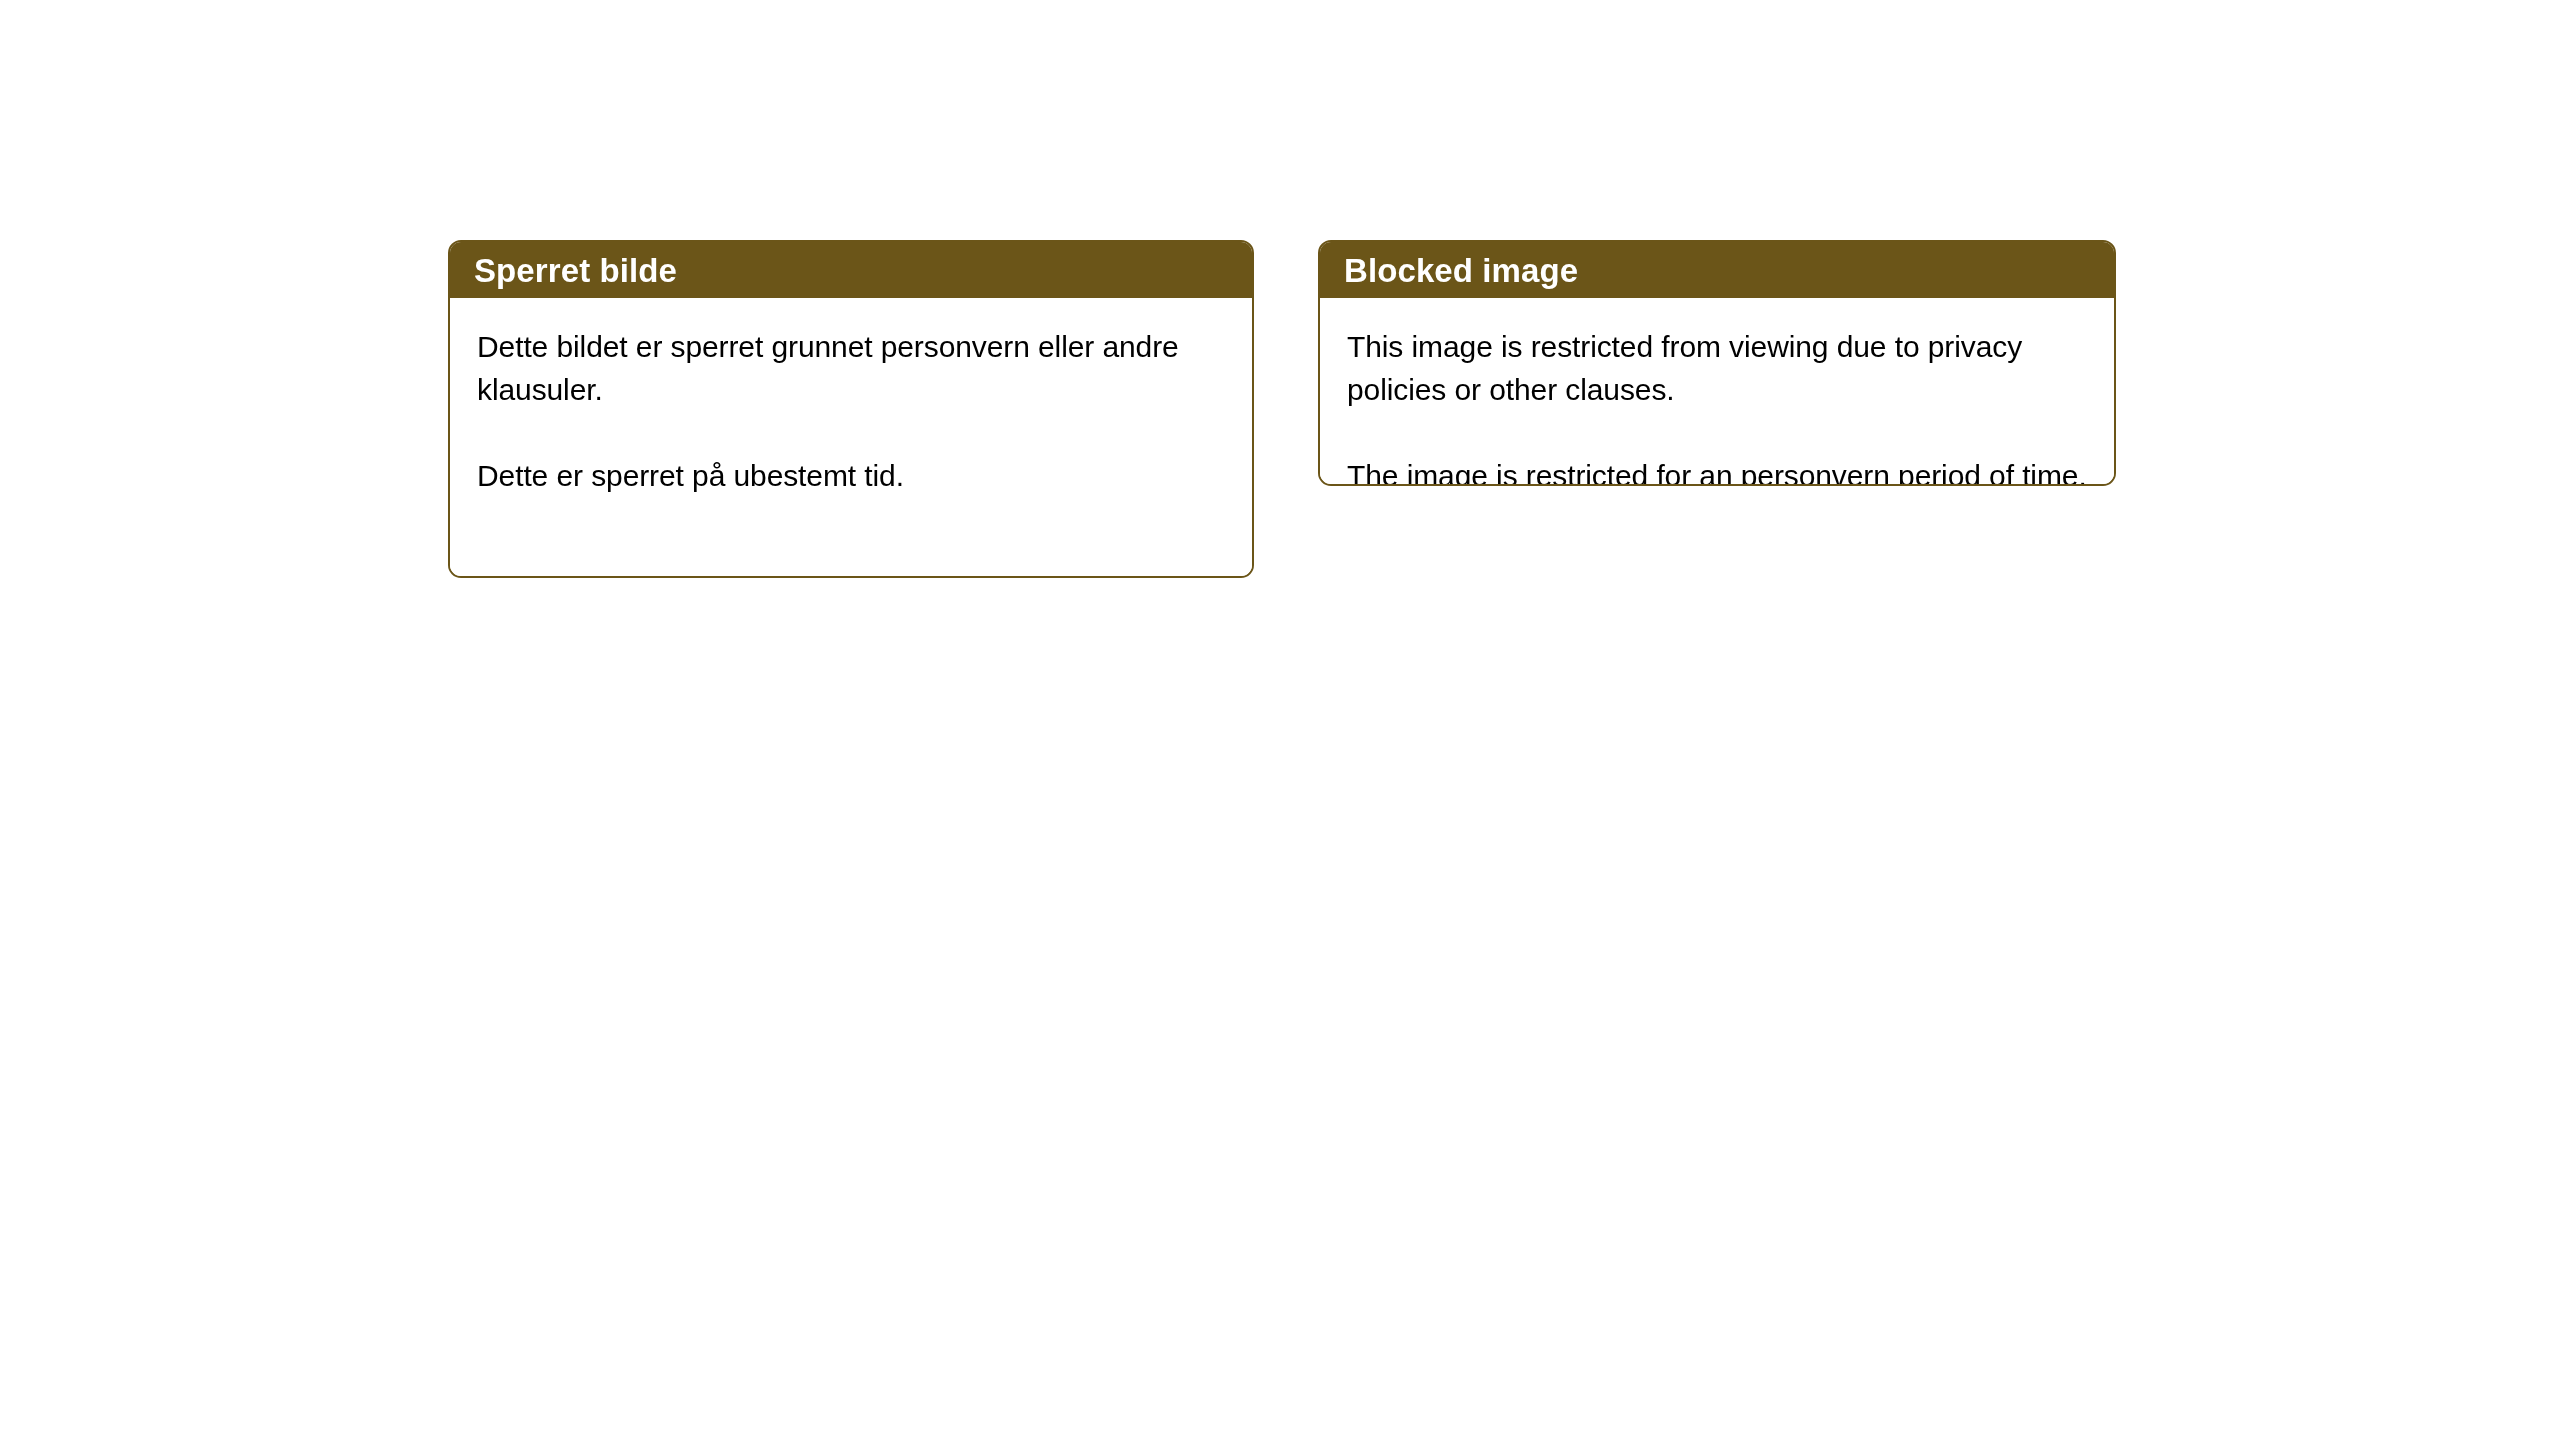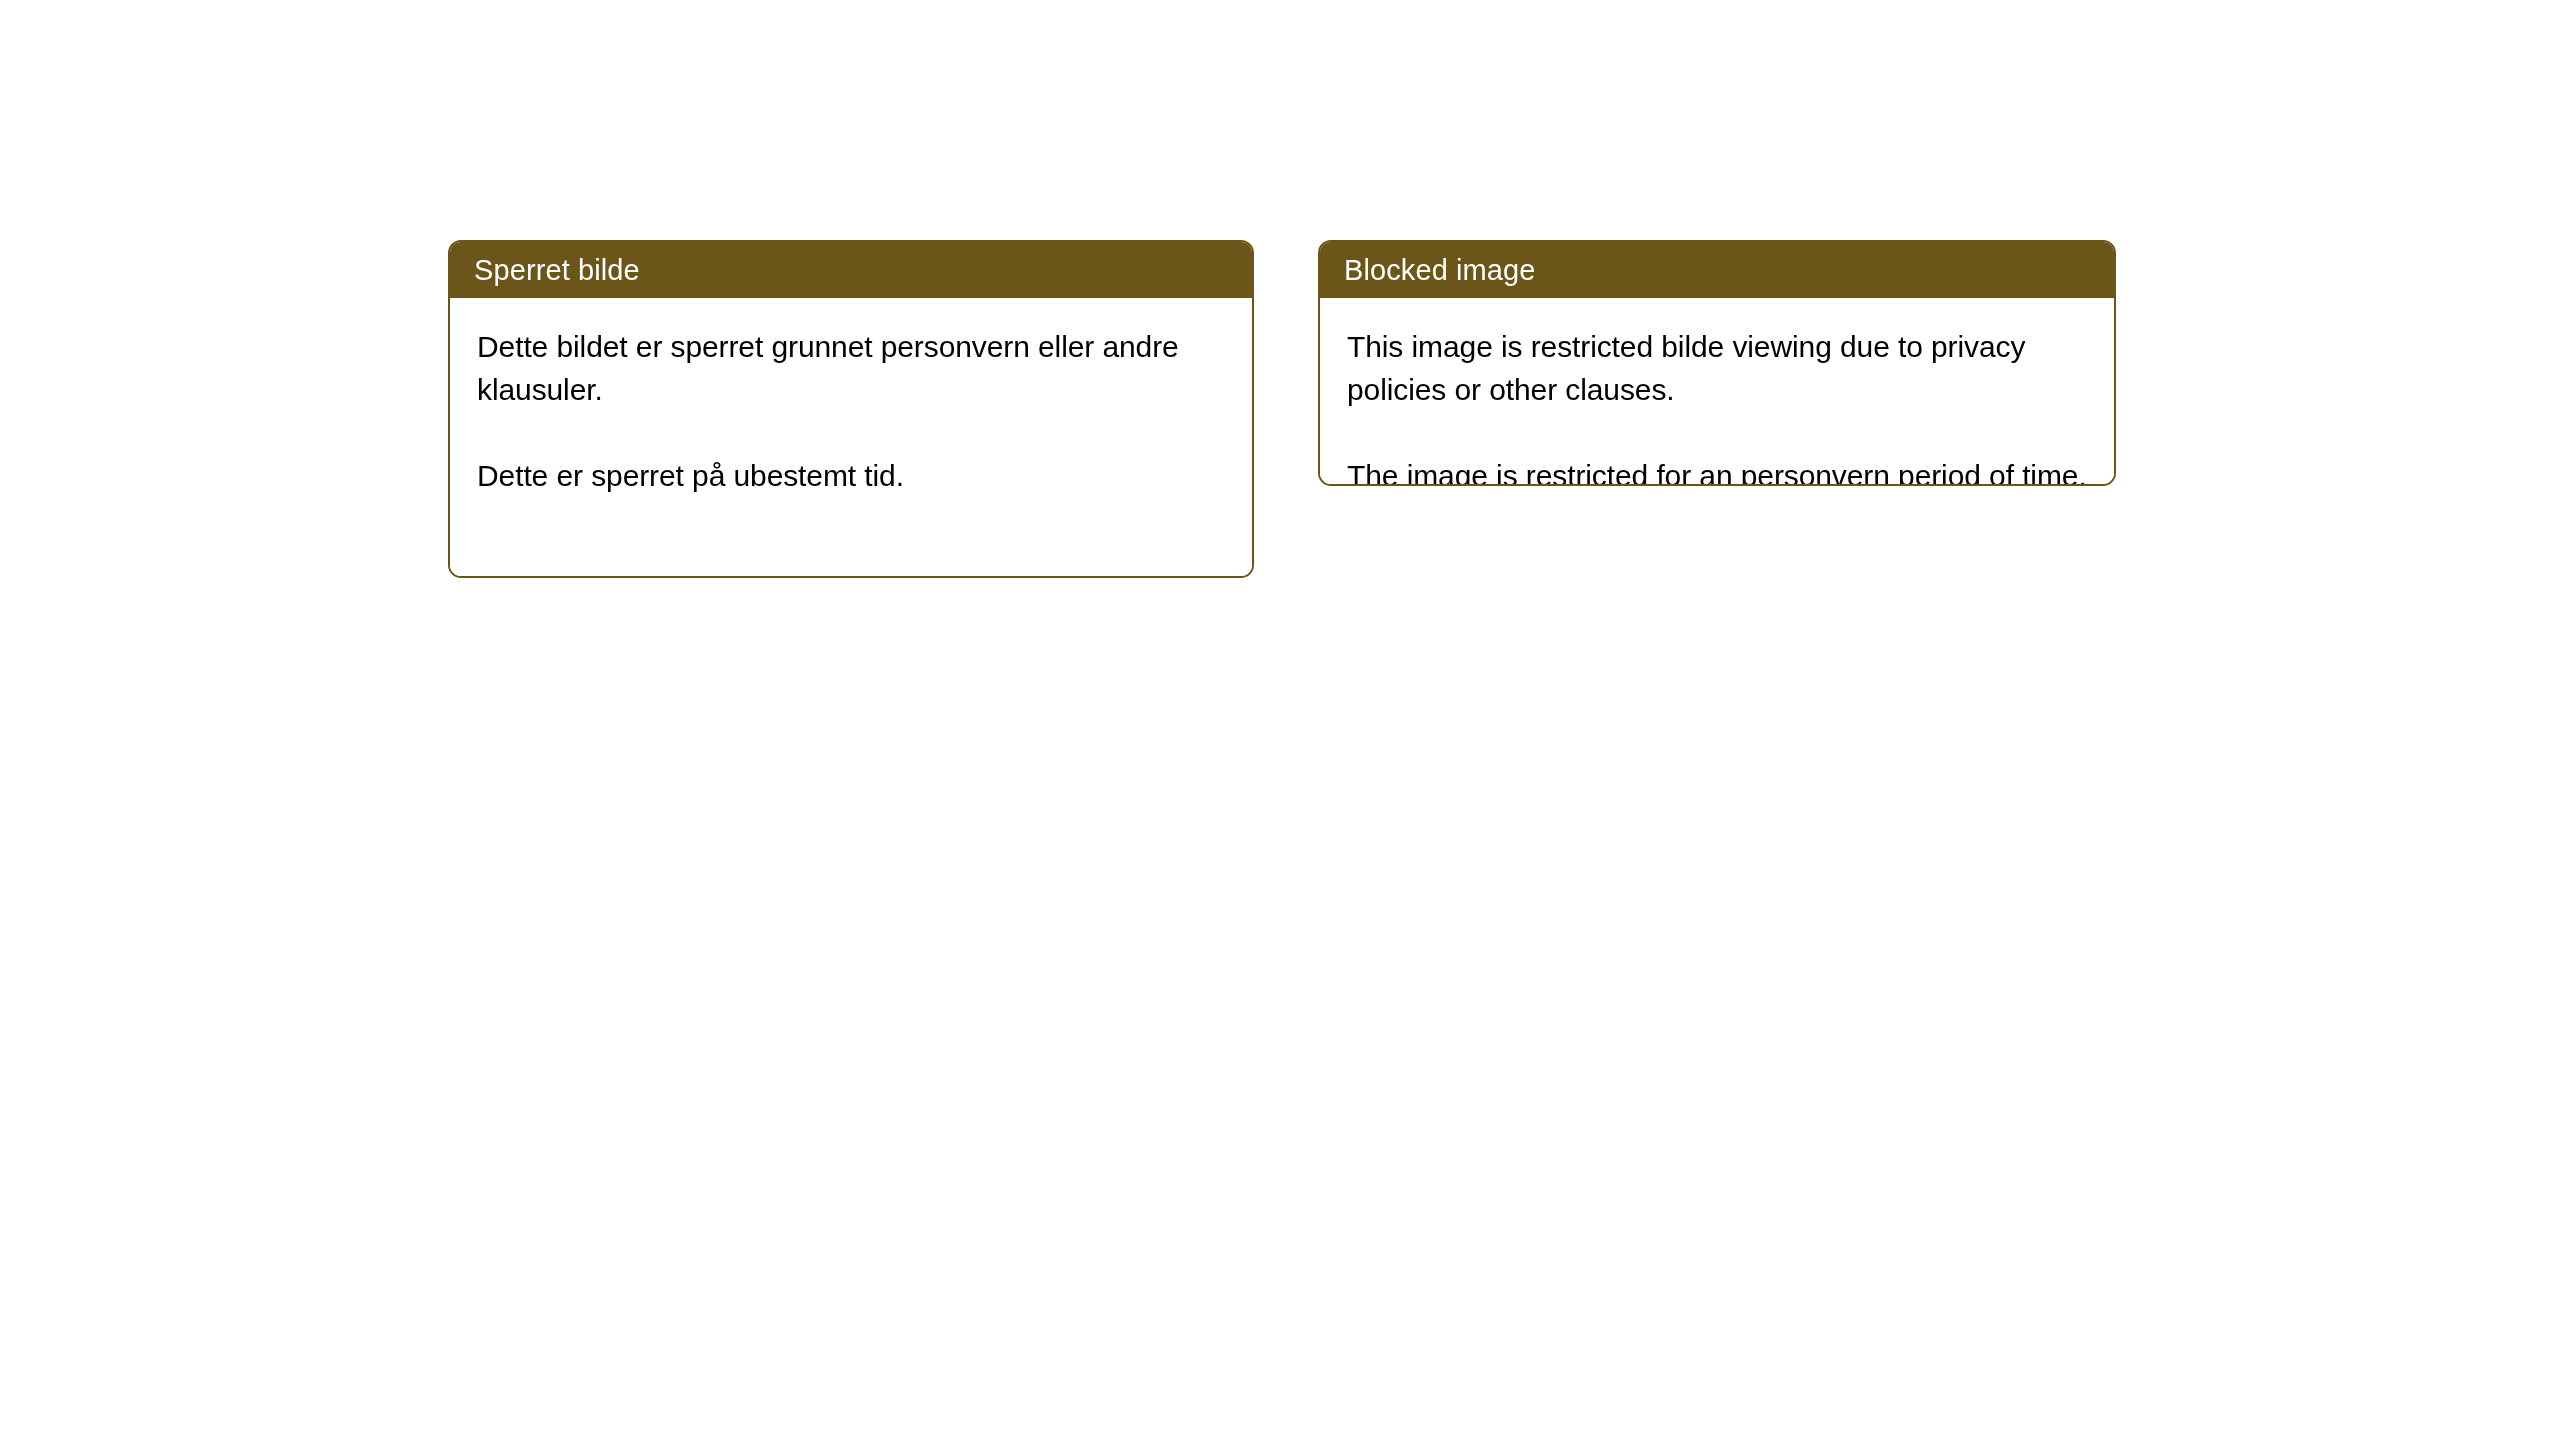--- a/index.html
+++ b/index.html
@@ -47,22 +47,22 @@
     box-sizing: border-box;
     height: 56px;
     background: #6b5518;
     display: flex;
     align-items: center;
     padding: 0 0 0 24px;
   }
 
   .card-title {
     color: #ffffff;
-    font-size: 29px;
-    font-weight: 400;
+    font-size: 33px;
+    font-weight: 700;
     line-height: 1;
     letter-spacing: 0.1px;
     white-space: nowrap;
   }
 
   .card-body {
     box-sizing: border-box;
     padding: 26px 24px 0 26px;
     background: #ffffff;
     height: calc(100% - 56px);
@@ -94,18 +94,18 @@
       <p class="card-paragraph">Dette bildet er sperret grunnet personvern eller andre klausuler.</p>
       <p class="card-paragraph">Dette er sperret på ubestemt tid.</p>
     </div>
   </div>
 
   <div class="notice-card card-right">
     <div class="card-header">
       <span class="card-title">Blocked image</span>
     </div>
     <div class="card-body">
-      <p class="card-paragraph">This image is restricted bilde viewing due to privacy policies or other clauses.</p>
+      <p class="card-paragraph">This image is restricted from viewing due to privacy policies or other clauses.</p>
       <p class="card-paragraph">The image is restricted for an personvern period of time.</p>
     </div>
   </div>
 
 </div>
 
 </body></html>

